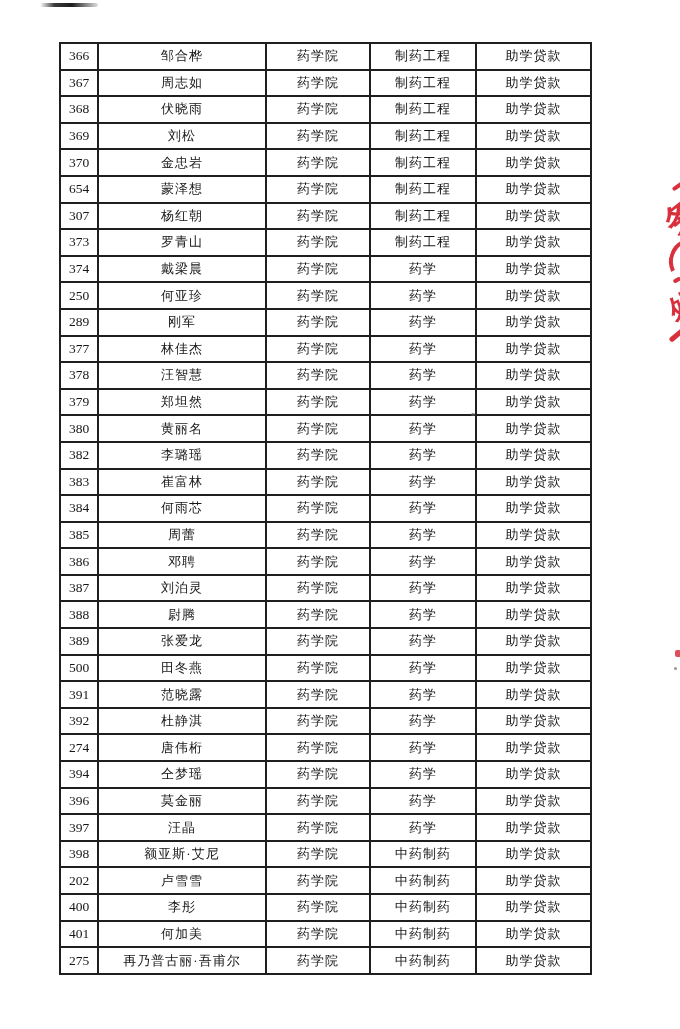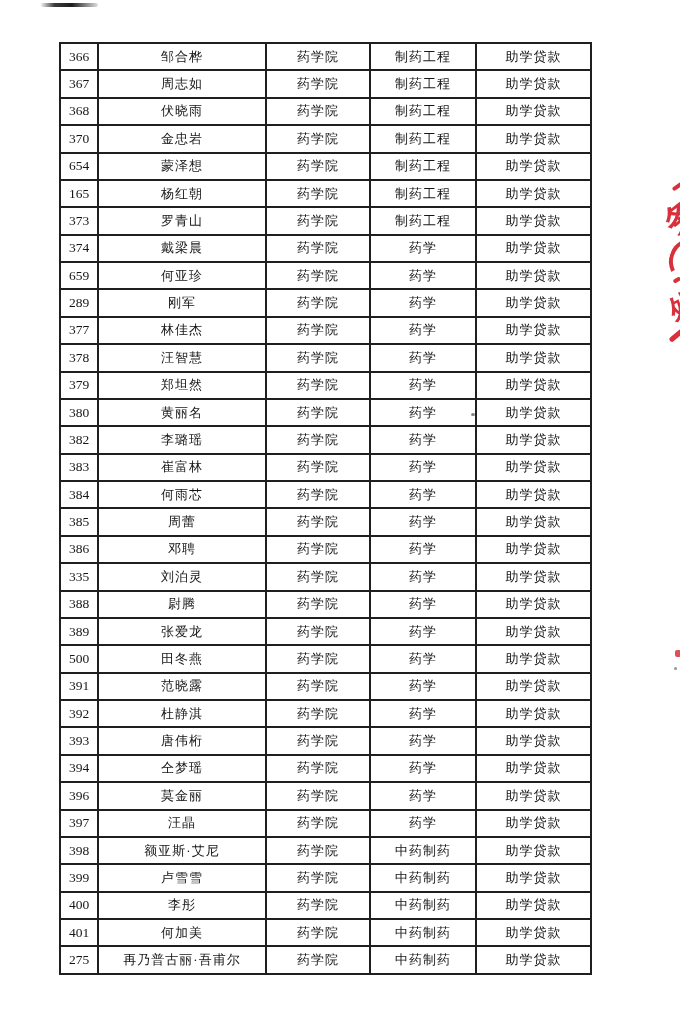--- a/index.html
+++ b/index.html
@@ -118,56 +118,63 @@
           <td>助学贷款</td>
         </tr>
         <tr>
           <td class="c-no">368</td>
           <td>伏晓雨</td>
           <td>药学院</td>
           <td>制药工程</td>
           <td>助学贷款</td>
         </tr>
         <tr>
+          <td class="c-no">369</td>
+          <td>刘松</td>
+          <td>药学院</td>
+          <td>制药工程</td>
+          <td>助学贷款</td>
+        </tr>
+        <tr>
           <td class="c-no">370</td>
           <td>金忠岩</td>
           <td>药学院</td>
           <td>制药工程</td>
           <td>助学贷款</td>
         </tr>
         <tr>
           <td class="c-no">654</td>
           <td>蒙泽想</td>
           <td>药学院</td>
           <td>制药工程</td>
           <td>助学贷款</td>
         </tr>
         <tr>
-          <td class="c-no">165</td>
+          <td class="c-no">307</td>
           <td>杨红朝</td>
           <td>药学院</td>
           <td>制药工程</td>
           <td>助学贷款</td>
         </tr>
         <tr>
           <td class="c-no">373</td>
           <td>罗青山</td>
           <td>药学院</td>
           <td>制药工程</td>
           <td>助学贷款</td>
         </tr>
         <tr>
           <td class="c-no">374</td>
           <td>戴梁晨</td>
           <td>药学院</td>
           <td>药学</td>
           <td>助学贷款</td>
         </tr>
         <tr>
-          <td class="c-no">659</td>
+          <td class="c-no">250</td>
           <td>何亚珍</td>
           <td>药学院</td>
           <td>药学</td>
           <td>助学贷款</td>
         </tr>
         <tr>
           <td class="c-no">289</td>
           <td>刚军</td>
           <td>药学院</td>
           <td>药学</td>
@@ -230,21 +237,21 @@
           <td>助学贷款</td>
         </tr>
         <tr>
           <td class="c-no">386</td>
           <td>邓聘</td>
           <td>药学院</td>
           <td>药学</td>
           <td>助学贷款</td>
         </tr>
         <tr>
-          <td class="c-no">335</td>
+          <td class="c-no">387</td>
           <td>刘泊灵</td>
           <td>药学院</td>
           <td>药学</td>
           <td>助学贷款</td>
         </tr>
         <tr>
           <td class="c-no">388</td>
           <td>尉腾</td>
           <td>药学院</td>
           <td>药学</td>
@@ -272,21 +279,21 @@
           <td>助学贷款</td>
         </tr>
         <tr>
           <td class="c-no">392</td>
           <td>杜静淇</td>
           <td>药学院</td>
           <td>药学</td>
           <td>助学贷款</td>
         </tr>
         <tr>
-          <td class="c-no">393</td>
+          <td class="c-no">274</td>
           <td>唐伟桁</td>
           <td>药学院</td>
           <td>药学</td>
           <td>助学贷款</td>
         </tr>
         <tr>
           <td class="c-no">394</td>
           <td>仝梦瑶</td>
           <td>药学院</td>
           <td>药学</td>
@@ -307,21 +314,21 @@
           <td>助学贷款</td>
         </tr>
         <tr>
           <td class="c-no">398</td>
           <td>额亚斯·艾尼</td>
           <td>药学院</td>
           <td>中药制药</td>
           <td>助学贷款</td>
         </tr>
         <tr>
-          <td class="c-no">399</td>
+          <td class="c-no">202</td>
           <td>卢雪雪</td>
           <td>药学院</td>
           <td>中药制药</td>
           <td>助学贷款</td>
         </tr>
         <tr>
           <td class="c-no">400</td>
           <td>李彤</td>
           <td>药学院</td>
           <td>中药制药</td>

